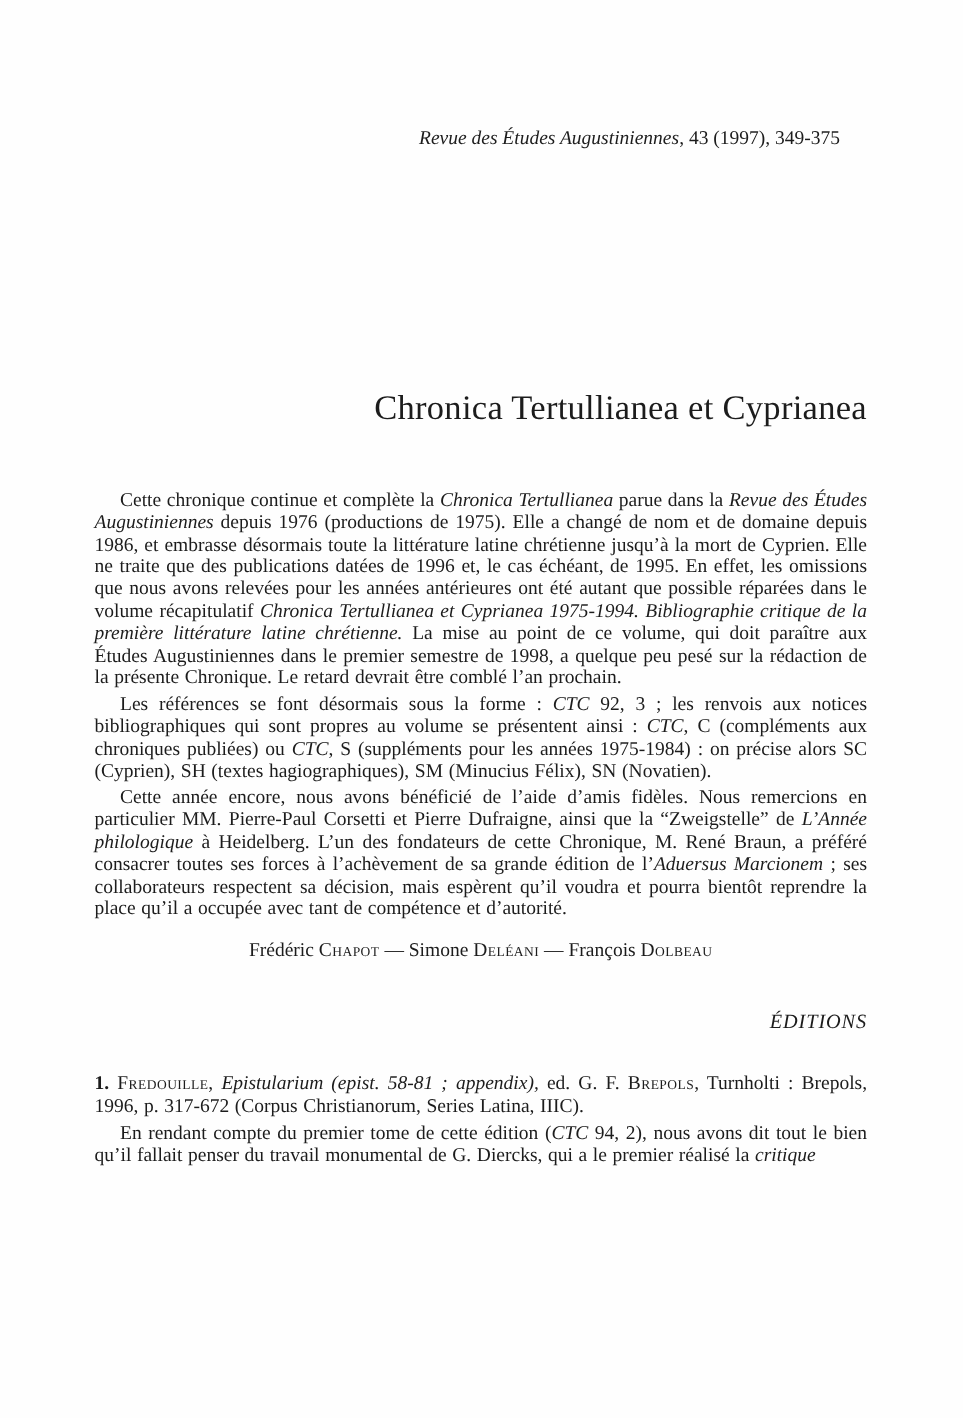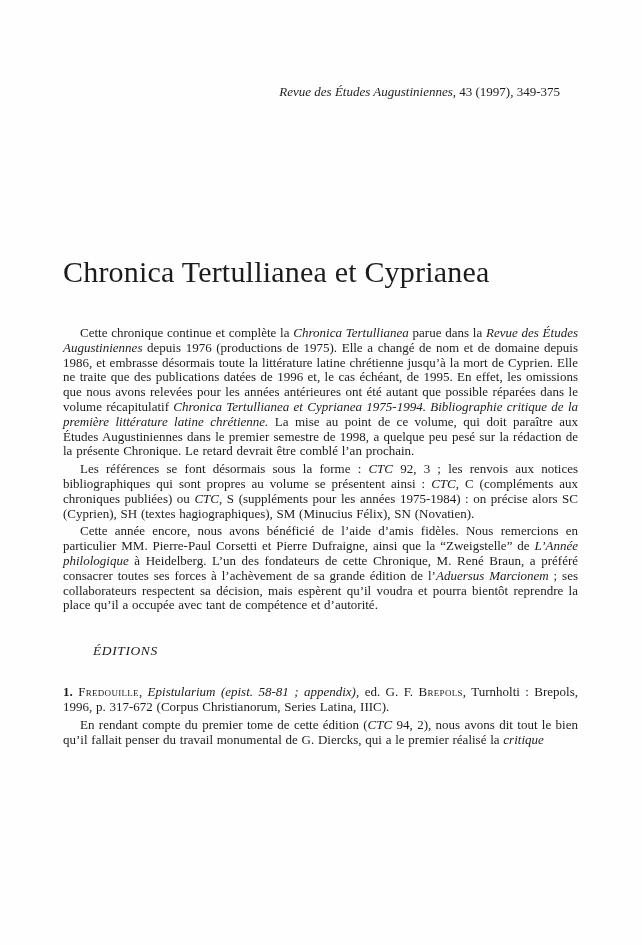--- a/index.html
+++ b/index.html
@@ -21,24 +21,24 @@
   }
   .running-head {
     font-size: 13px;
     line-height: 15px;
     text-align: right;
     margin: 0 18px 0 0;
     white-space: nowrap;
   }
   .title {
     margin: 159px 0 0 0;
-    font-size: 30px;
+    font-size: 23px;
     line-height: 27px;
     font-weight: 400;
-    text-align: left;
+    text-align: right;
     letter-spacing: 0.2px;
   }
   .title-line { display: block; }
   .body-block {
     margin-top: 41px;
   }
   p.body {
     font-size: 13px;
     line-height: 14.8px;
     text-align: justify;
@@ -52,20 +52,21 @@
     font-size: 13px;
     line-height: 20px;
   }
   .authors-line { display: block; }
   .section-heading {
     margin: 30px 0 0 30px;
     font-size: 13.5px;
     font-style: italic;
     letter-spacing: 0.6px;
     font-weight: 400;
+    text-align: right;
   }
   .entry {
     margin-top: 26px;
   }
   .entry p.body.no-indent { text-indent: 0; }
   .seg-i { font-style: italic; }
   .seg-b { font-weight: bold; }
   .seg-sc { font-variant: small-caps; letter-spacing: 0.3px; }
 </style>
 </head>
@@ -79,20 +80,21 @@
     <span class="title-line">Chronica Tertullianea et Cyprianea</span>
   </h1>
 
   <div class="body-block">
     <p class="body"><span>Cette chronique continue et complète la </span><span class="seg-i">Chronica Tertullianea</span><span> parue dans la </span><span class="seg-i">Revue des Études Augustiniennes</span><span> depuis 1976 (productions de 1975). Elle a changé de nom et de domaine depuis 1986, et embrasse désormais toute la littérature latine chrétienne jusqu’à la mort de Cyprien. Elle ne traite que des publications datées de 1996 et, le cas échéant, de 1995. En effet, les omissions que nous avons relevées pour les années antérieures ont été autant que possible réparées dans le volume récapitulatif </span><span class="seg-i">Chronica Tertullianea et Cyprianea 1975-1994. Bibliographie critique de la première littérature latine chrétienne.</span><span> La mise au point de ce volume, qui doit paraître aux Études Augustiniennes dans le premier semestre de 1998, a quelque peu pesé sur la rédaction de la présente Chronique. Le retard devrait être comblé l’an prochain.</span></p>
     <p class="body"><span>Les références se font désormais sous la forme : </span><span class="seg-i">CTC</span><span> 92, 3 ; les renvois aux notices bibliographiques qui sont propres au volume se présentent ainsi : </span><span class="seg-i">CTC</span><span>, C (compléments aux chroniques publiées) ou </span><span class="seg-i">CTC</span><span>, S (suppléments pour les années 1975-1984) : on précise alors SC (Cyprien), SH (textes hagiographiques), SM (Minucius Félix), SN (Novatien).</span></p>
     <p class="body"><span>Cette année encore, nous avons bénéficié de l’aide d’amis fidèles. Nous remercions en particulier MM. Pierre-Paul Corsetti et Pierre Dufraigne, ainsi que la “Zweigstelle” de </span><span class="seg-i">L’Année philologique</span><span> à Heidelberg. L’un des fondateurs de cette Chronique, M. René Braun, a préféré consacrer toutes ses forces à l’achèvement de sa grande édition de l’</span><span class="seg-i">Aduersus Marcionem</span><span> ; ses collaborateurs respectent sa décision, mais espèrent qu’il voudra et pourra bientôt reprendre la place qu’il a occupée avec tant de compétence et d’autorité.</span></p>
   </div>
 
   <div class="authors">
+    <span class="authors-line"><span>Frédéric </span><span class="seg-sc">Chapot</span><span> — Simone </span><span class="seg-sc">Deléani</span><span> — François </span><span class="seg-sc">Dolbeau</span></span>
   </div>
 
   <h2 class="section-heading">ÉDITIONS</h2>
 
   <div class="entry">
     <p class="body no-indent"><span class="seg-b">1.</span><span> </span><span class="seg-sc">Fredouille</span><span>, </span><span class="seg-i">Epistularium (epist. 58-81 ; appendix),</span><span> ed. G. F. </span><span class="seg-sc">Brepols</span><span>, Turnholti : Brepols, 1996, p. 317-672 (Corpus Christianorum, Series Latina, IIIC).</span></p>
     <p class="body"><span>En rendant compte du premier tome de cette édition (</span><span class="seg-i">CTC</span><span> 94, 2), nous avons dit tout le bien qu’il fallait penser du travail monumental de G. Diercks, qui a le premier réalisé la </span><span class="seg-i">critique</span></p>
   </div>
 
 </div>

